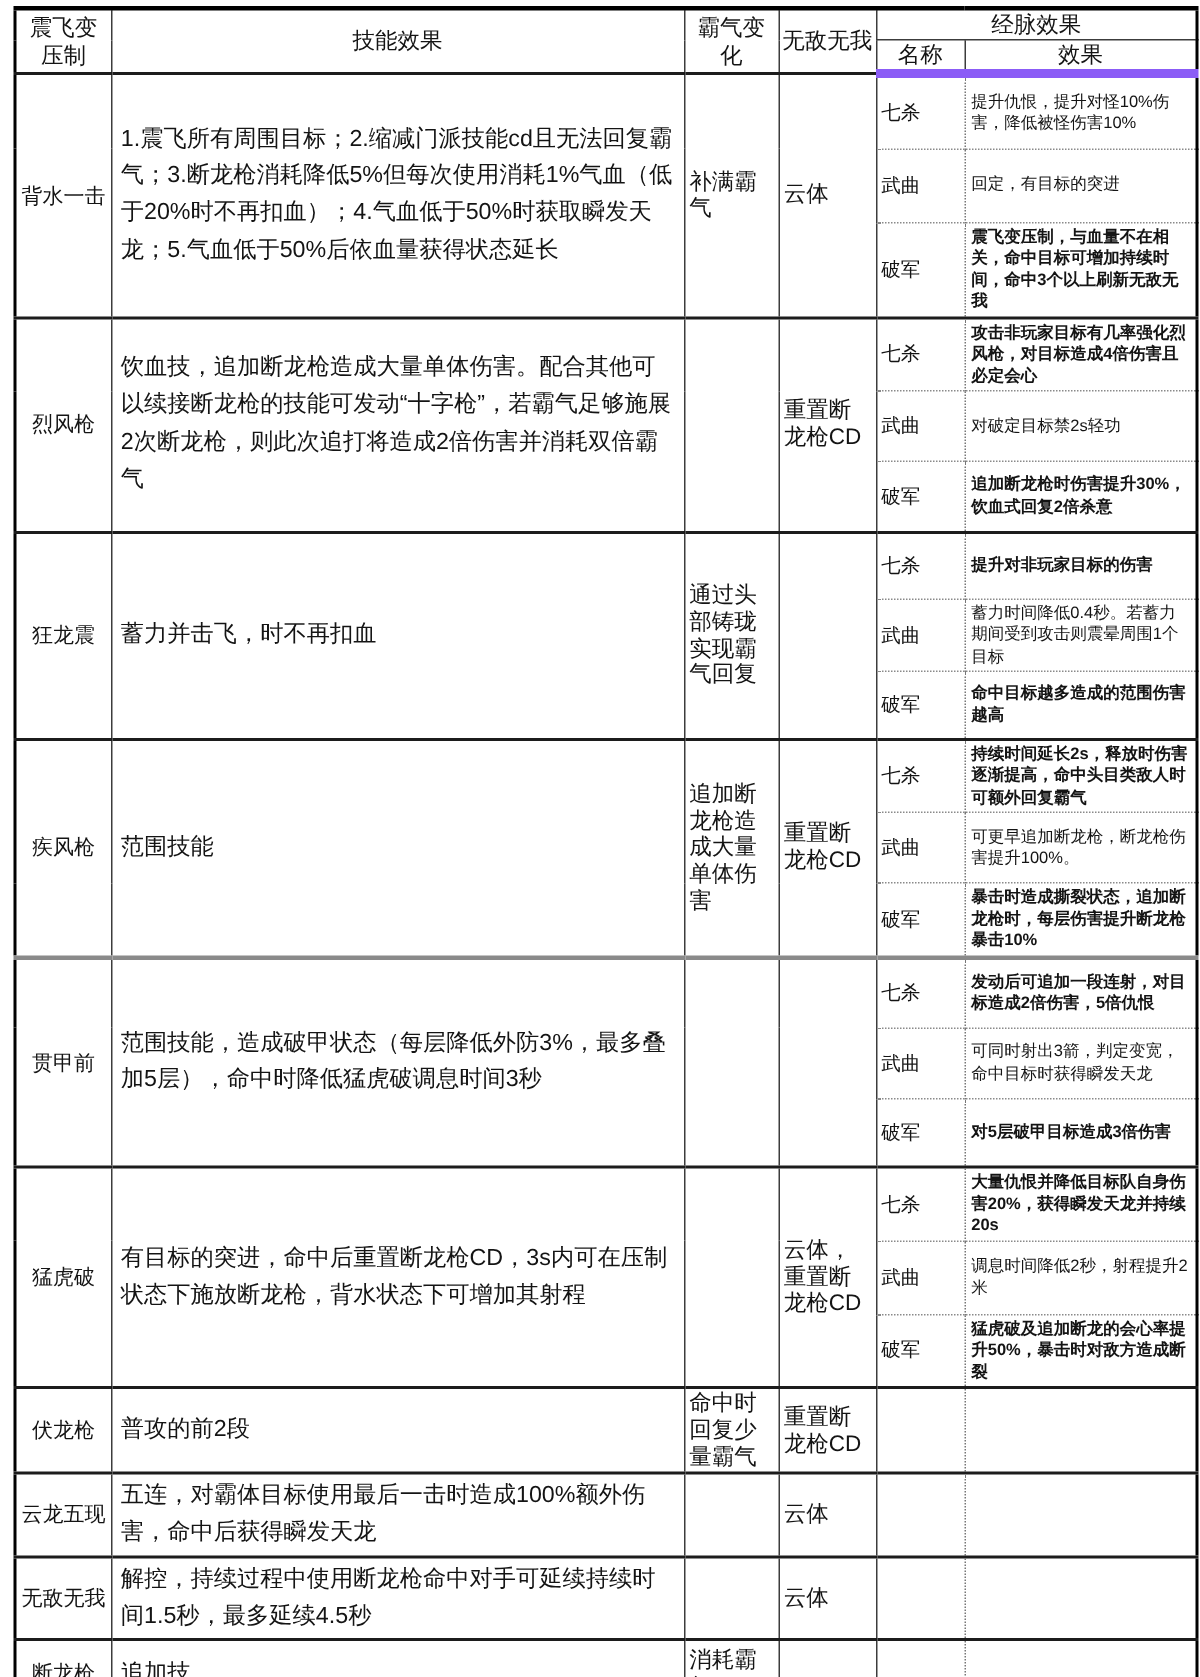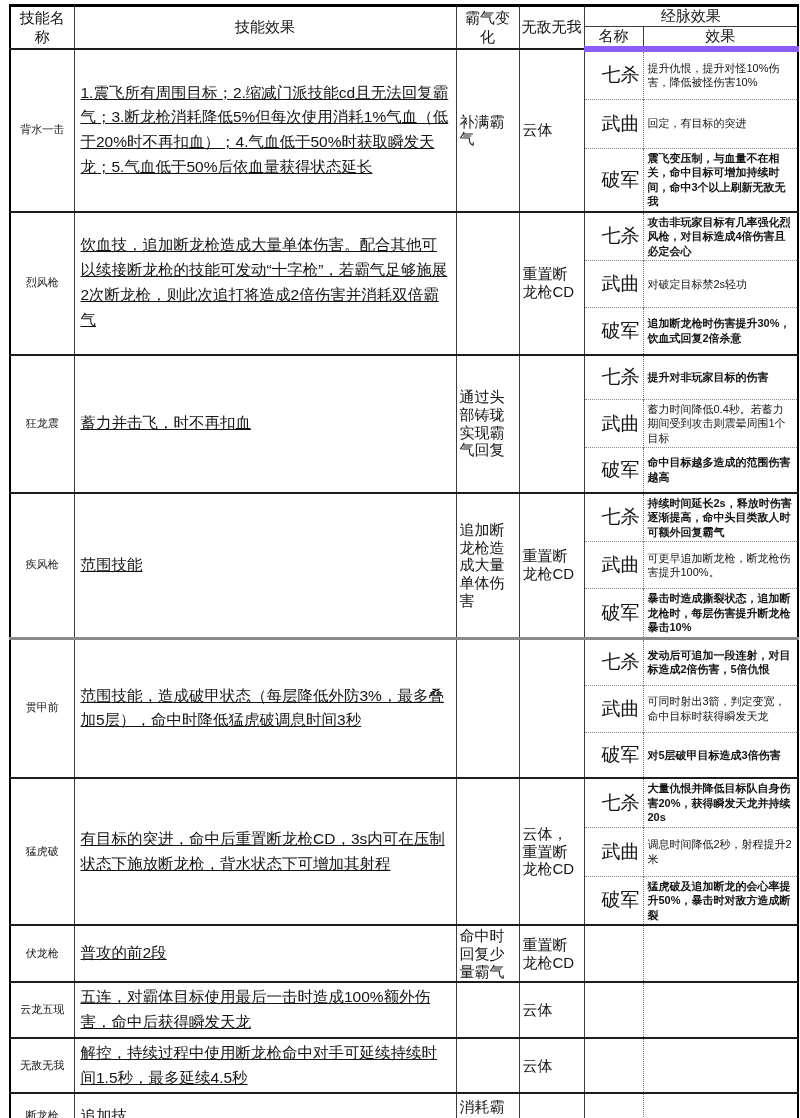--- a/index.html
+++ b/index.html
@@ -8,44 +8,44 @@
   .page { width:800px; height:1118px; padding:4px 3px 0 9px; overflow:hidden; }
   table.skill-table { border-collapse:collapse; width:788px; table-layout:fixed;
     border:2px solid #000; border-top-width:3px; background:#fff; }
   th, td { border-left:1px solid #3c3c3c; vertical-align:middle; overflow:hidden; padding:1px 3px; }
   thead th { font-weight:400; font-size:15px; text-align:center; height:17px;
     border-bottom:6px solid #8b5cf6; padding:0 2px; }
   thead tr:first-child th { border-bottom:1px solid #3c3c3c; }
   tbody tr.main-row > td { border-top:2px solid #1c1c1c; }
   tbody tr.sub-row > td { border-top:1px dotted #8a8a8a; }
   tbody tr.thick-top > td { border-top:3px solid #8a8a8a; }
-  td.name   { text-align:center; font-size:11px; line-height:1.25; word-break:break-all; }
-  td.effect { font-size:15.5px; line-height:1.6; padding:2px 6px; word-break:break-all;text-decoration:underline; }
+  td.name   { text-align:center; font-size:14px; line-height:1.25; word-break:break-all; }
+  td.effect { font-size:15.5px; line-height:1.6; padding:2px 6px; word-break:break-all; }
   td.baqi, td.special { font-size:15px; line-height:1.18; padding:1px 3px; word-break:break-all; }
-  td.mname  { text-align:right; font-size:19px;margin-top:20px; }
+  td.mname  { text-align:left; font-size:13px;margin-top:20px; }
   td.meffect{ font-size:11px; line-height:1.3; padding:2px 4px; word-break:break-all;
     border-left:1px dotted #777; }
   td.meffect.sm { font-size:11px; line-height:1.32;font-weight:bold; }
 </style>
 </head>
 <body>
 
 <div class="page">
   <table class="skill-table">
     <colgroup>
       <col style="width:64px">
         <col style="width:382px">
         <col style="width:63px">
       <col style="width:65px">
         <col style="width:59px">
         <col style="width:155px">
     </colgroup>
     <thead>
       <tr>
-        <th rowspan="2">技能名称</th>
+        <th rowspan="2">震飞变压制</th>
         <th rowspan="2">技能效果</th>
         <th rowspan="2">霸气变化</th>
         <th rowspan="2">无敌无我</th>
         <th colspan="2">经脉效果</th>
       </tr>
       <tr>
         <th>名称</th>
         <th>效果</th>
       </tr>
     </thead>

